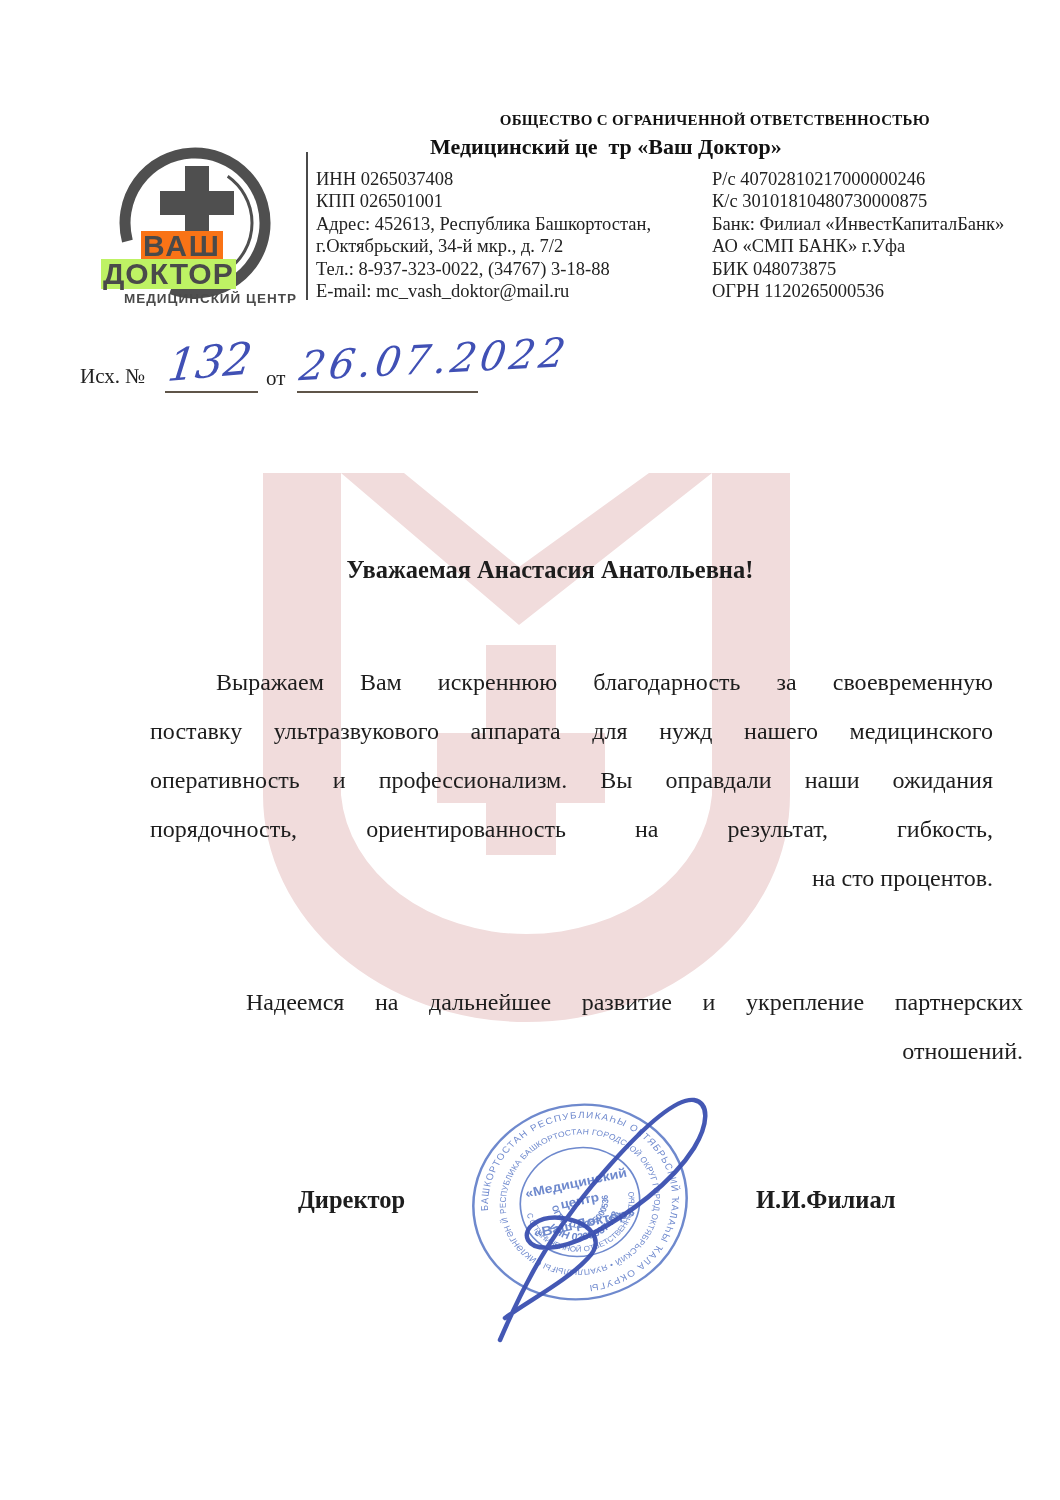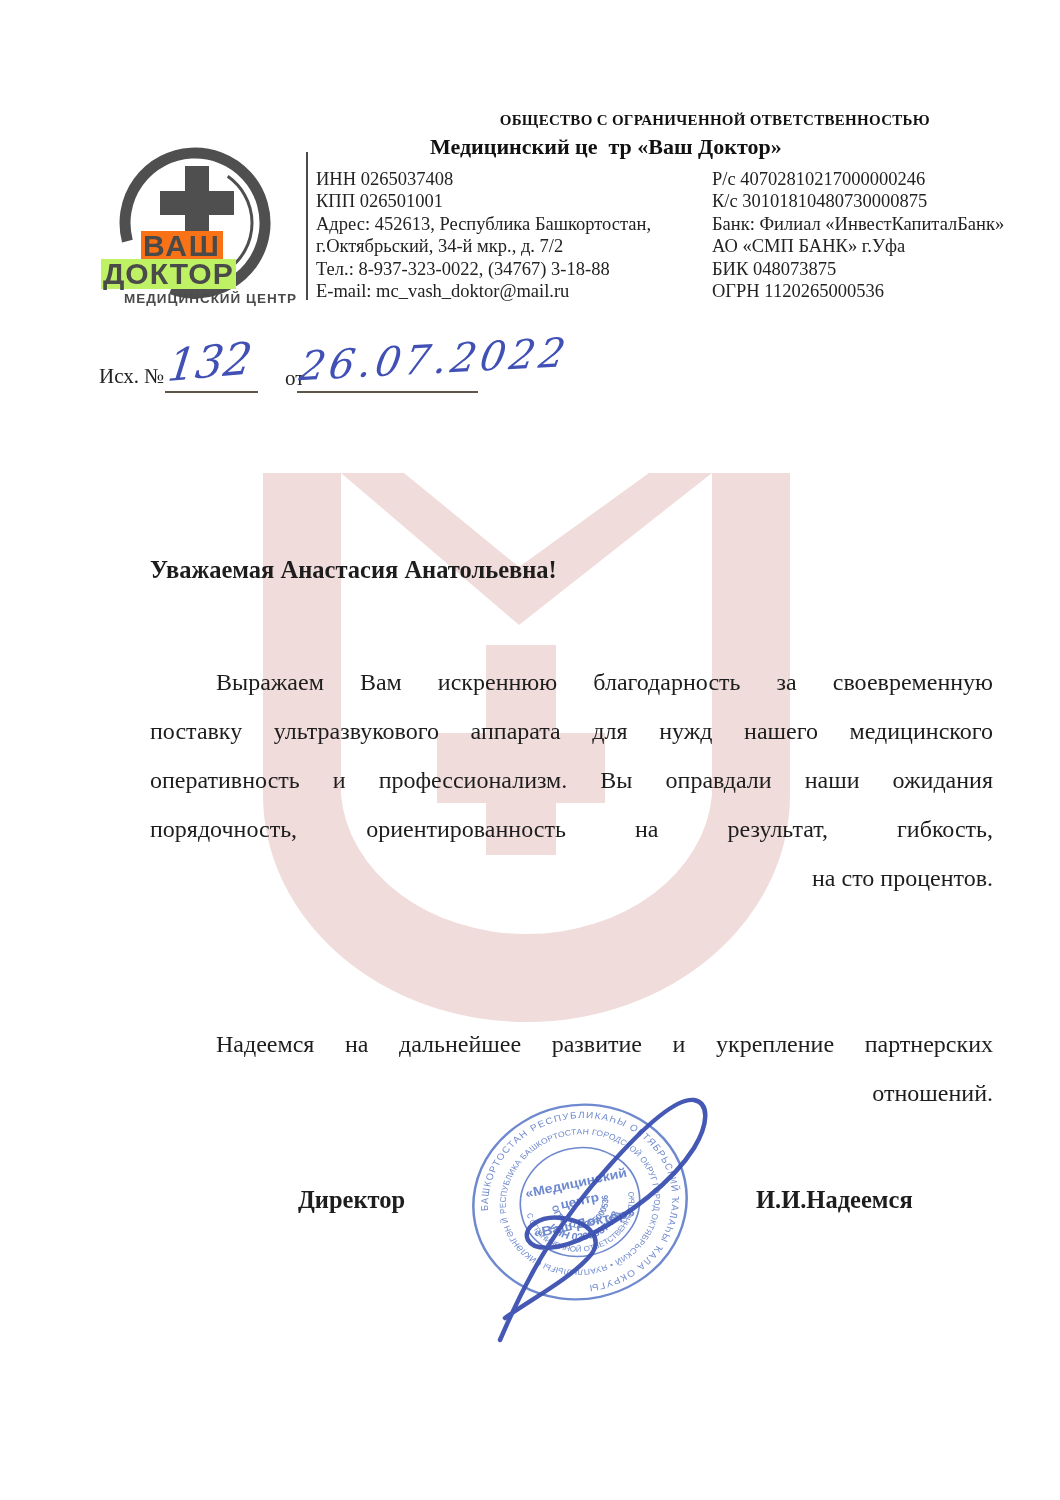--- a/index.html
+++ b/index.html
@@ -30,33 +30,33 @@
   
   .org-type{position:absolute;left:430px;top:112px;width:500px;text-align:right;
     font-weight:bold;font-size:15px;letter-spacing:.3px;z-index:2;color:#111;}
   .org-name{position:absolute;left:430px;top:134px;width:500px;text-align:left;
     font-weight:bold;font-size:22px;white-space:pre;z-index:2;color:#111;}
   .details{position:absolute;top:168px;z-index:2;font-size:18.5px;line-height:22.4px;color:#222;}
   .details-left{left:316px;width:390px;}
   .details-right{left:712px;width:330px;}
 
   
-  .ref-label{position:absolute;font-size:21px;color:#222;z-index:2;margin-left:19px;}
+  .ref-label{position:absolute;font-size:21px;color:#222;z-index:2;}
   .hw{position:absolute;z-index:3;color:#4050b5;font-family:"DejaVu Serif",serif;
     font-style:italic;white-space:nowrap;}
   .hw-number{left:168px;top:336px;font-size:44px;transform:rotate(-5deg) skewX(-12deg);}
   .hw-date{left:300px;top:336px;font-size:40px;letter-spacing:4px;transform:rotate(-3deg) skewX(-12deg);}
   .uline{position:absolute;height:0;border-bottom:2px solid #5f5549;z-index:2;}
 
   
-  .salutation{position:absolute;left:150px;top:556px;width:800px;text-align:left;
+  .salutation{position:absolute;left:150px;top:556px;width:800px;text-align:center;
     font-weight:bold;font-size:24.5px;z-index:2;}
   .para{position:absolute;left:150px;width:843px;font-size:24px;line-height:49px;z-index:2;}
   .para1{top:658px;}
-  .para2{top:1020px;}
+  .para2{top:978px;margin-left:30px;}
   .jline{text-align:justify;text-align-last:justify;}
   .lline{text-align:right;}
   .indent{padding-left:66px;}
 
   
   .position{position:absolute;left:298px;top:1186px;font-weight:bold;font-size:24.5px;z-index:2;}
   .person{position:absolute;left:756px;top:1186px;font-weight:bold;font-size:24.5px;z-index:2;}
 
   
   .stamp{position:absolute;left:452px;top:1082px;z-index:5;opacity:.88;}
@@ -125,21 +125,21 @@
     <div class="jline">порядочность, ориентированность на результат, гибкость,</div>
     <div class="lline">на сто процентов.</div>
   </div>
 
   <div class="para para2">
     <div class="jline indent">Надеемся на дальнейшее развитие и укрепление партнерских</div>
     <div class="lline">отношений.</div>
   </div>
 
   <div class="position">Директор</div>
-  <div class="person">И.И.Надеемся</div>
+  <div class="person">И.И.Филиал</div>
 
   <svg class="stamp" width="256" height="244" viewBox="0 0 256 244">
     <defs>
       <path id="ringOuter" d="M -88,0 A 88,88 0 1 1 88,0 A 88,88 0 1 1 -88,0"></path>
       <path id="ringMiddle" d="M -71,0 A 71,71 0 1 1 71,0 A 71,71 0 1 1 -71,0"></path>
       <path id="arcResp" d="M -52,0 A 52,52 0 0 0 52,0"></path>
       <path id="arcInn" d="M -40,0 A 40,40 0 0 0 40,0"></path>
       <path id="arcOgrn" d="M -27,0 A 27,27 0 0 0 27,0"></path>
     </defs>
     <g transform="translate(128,120) rotate(-12) scale(1.05,0.95)" fill="#5b79c7">

